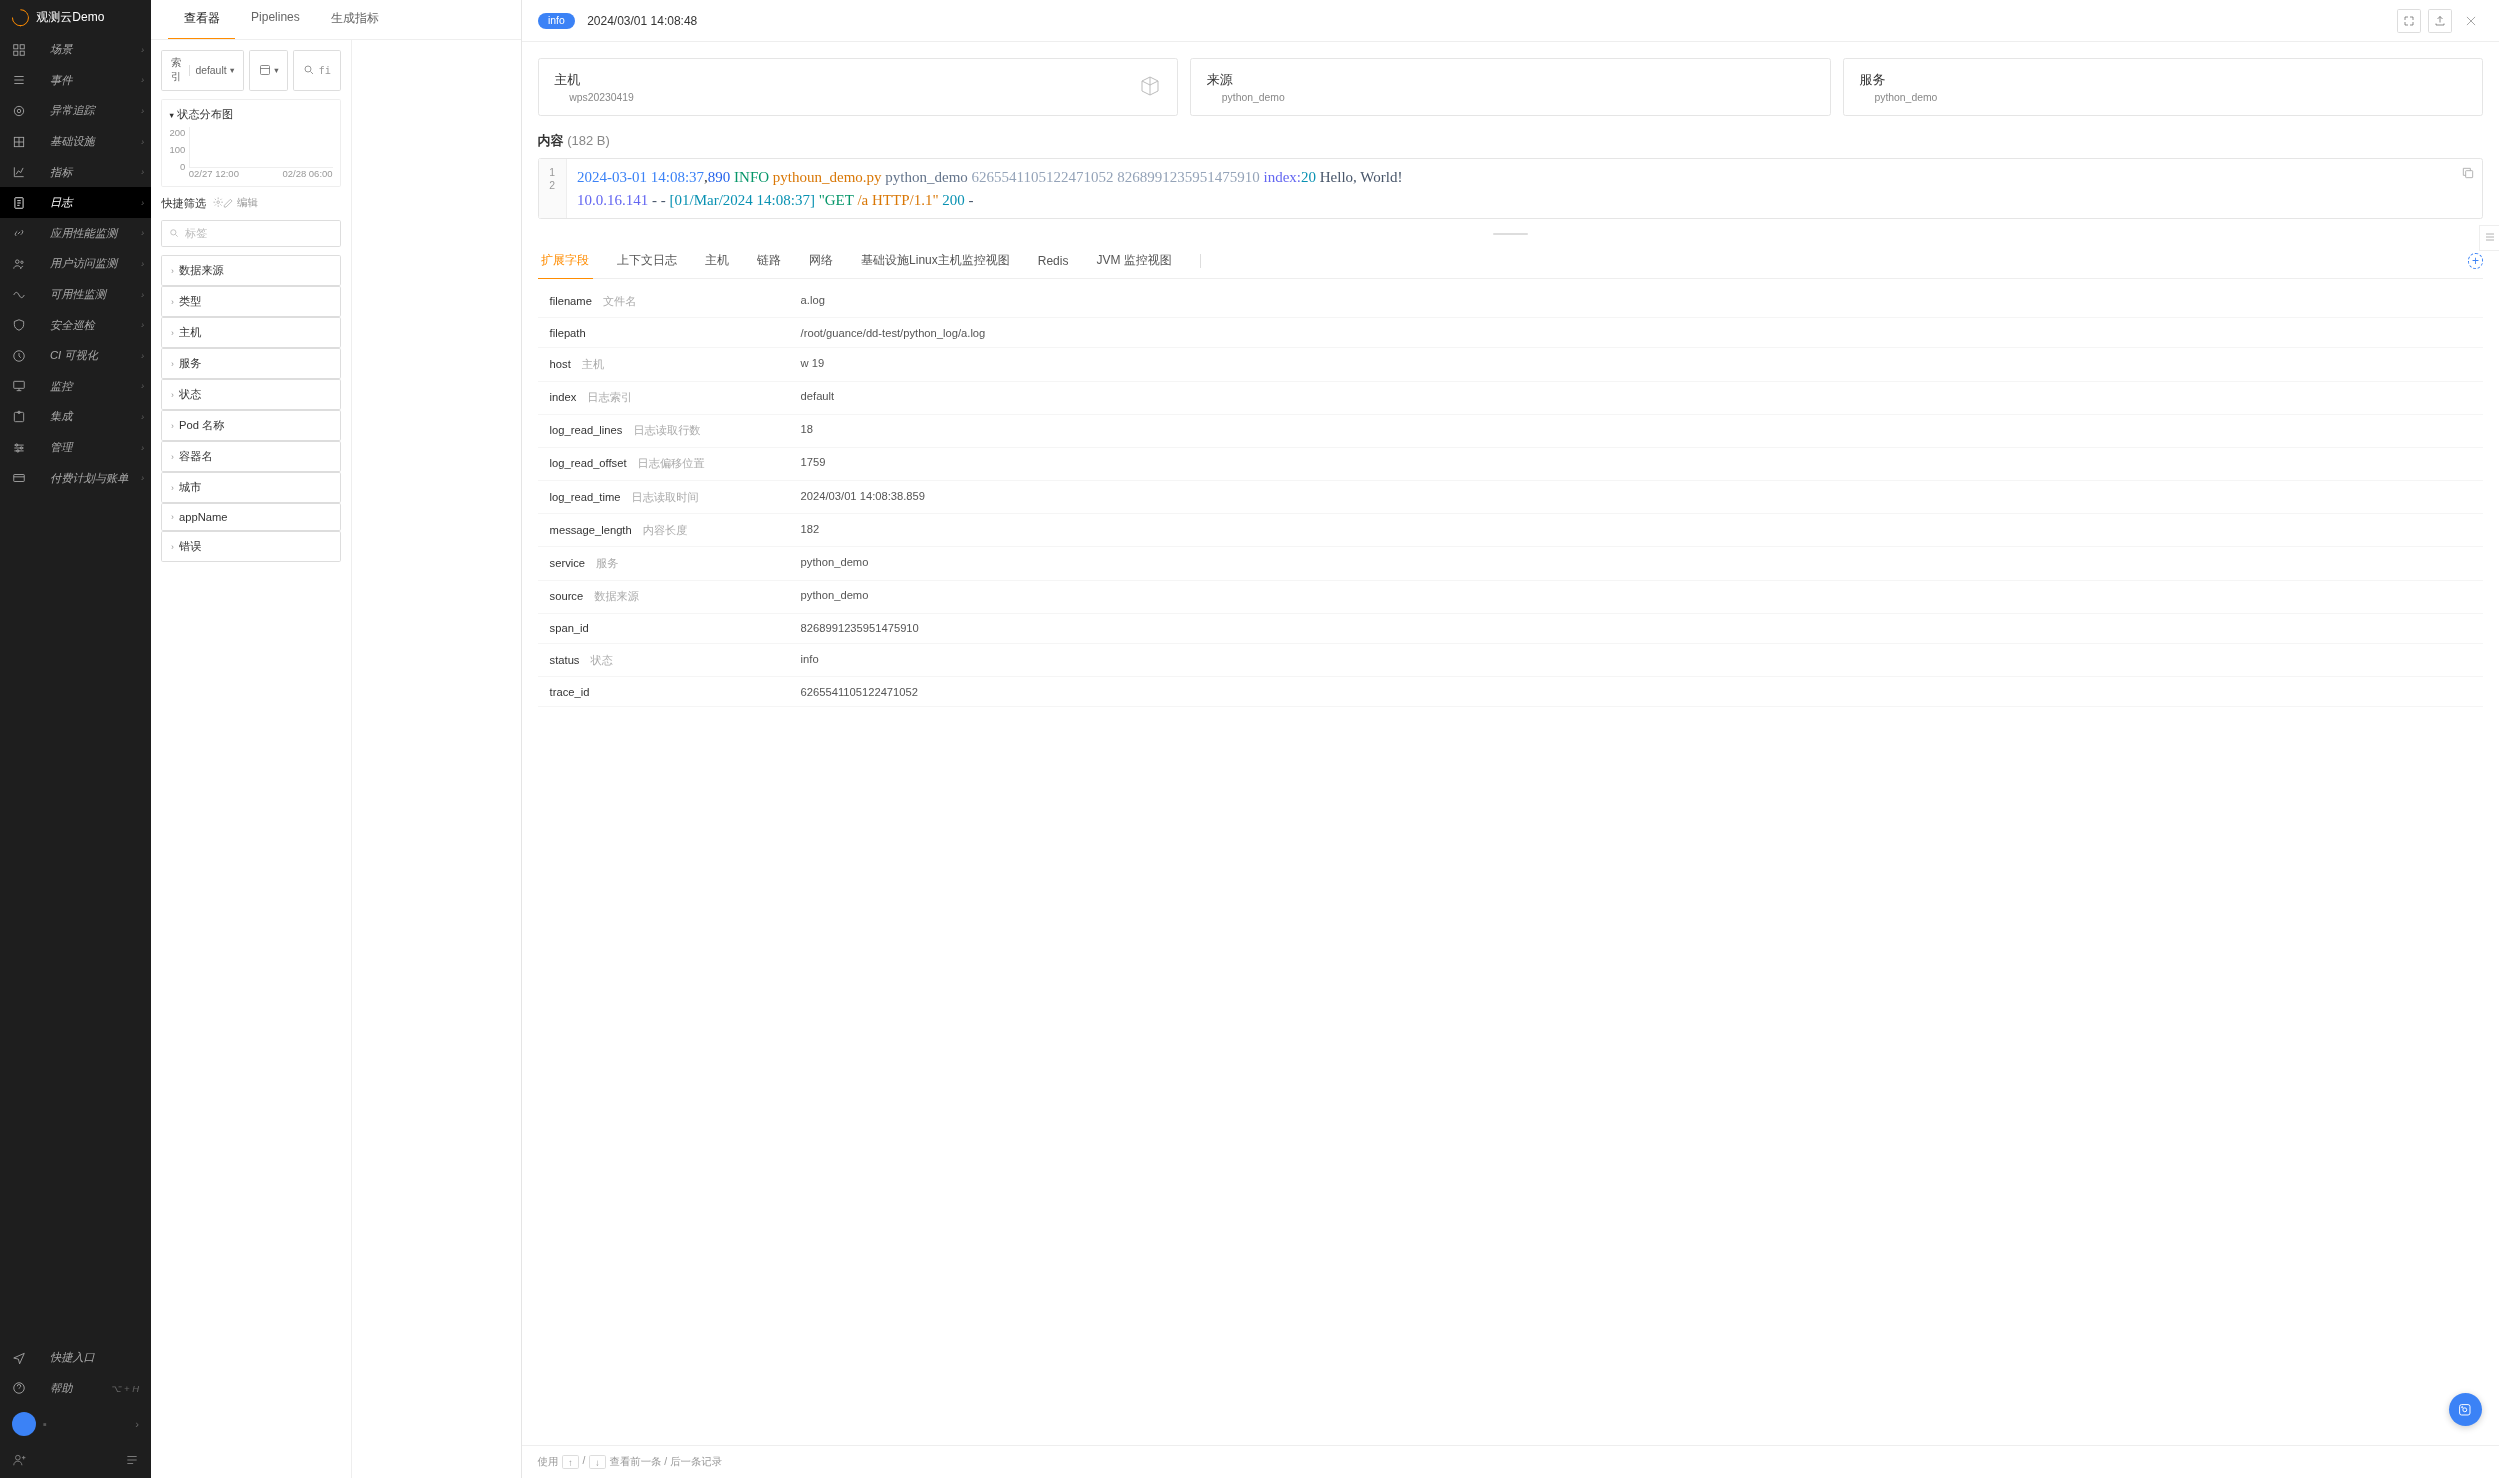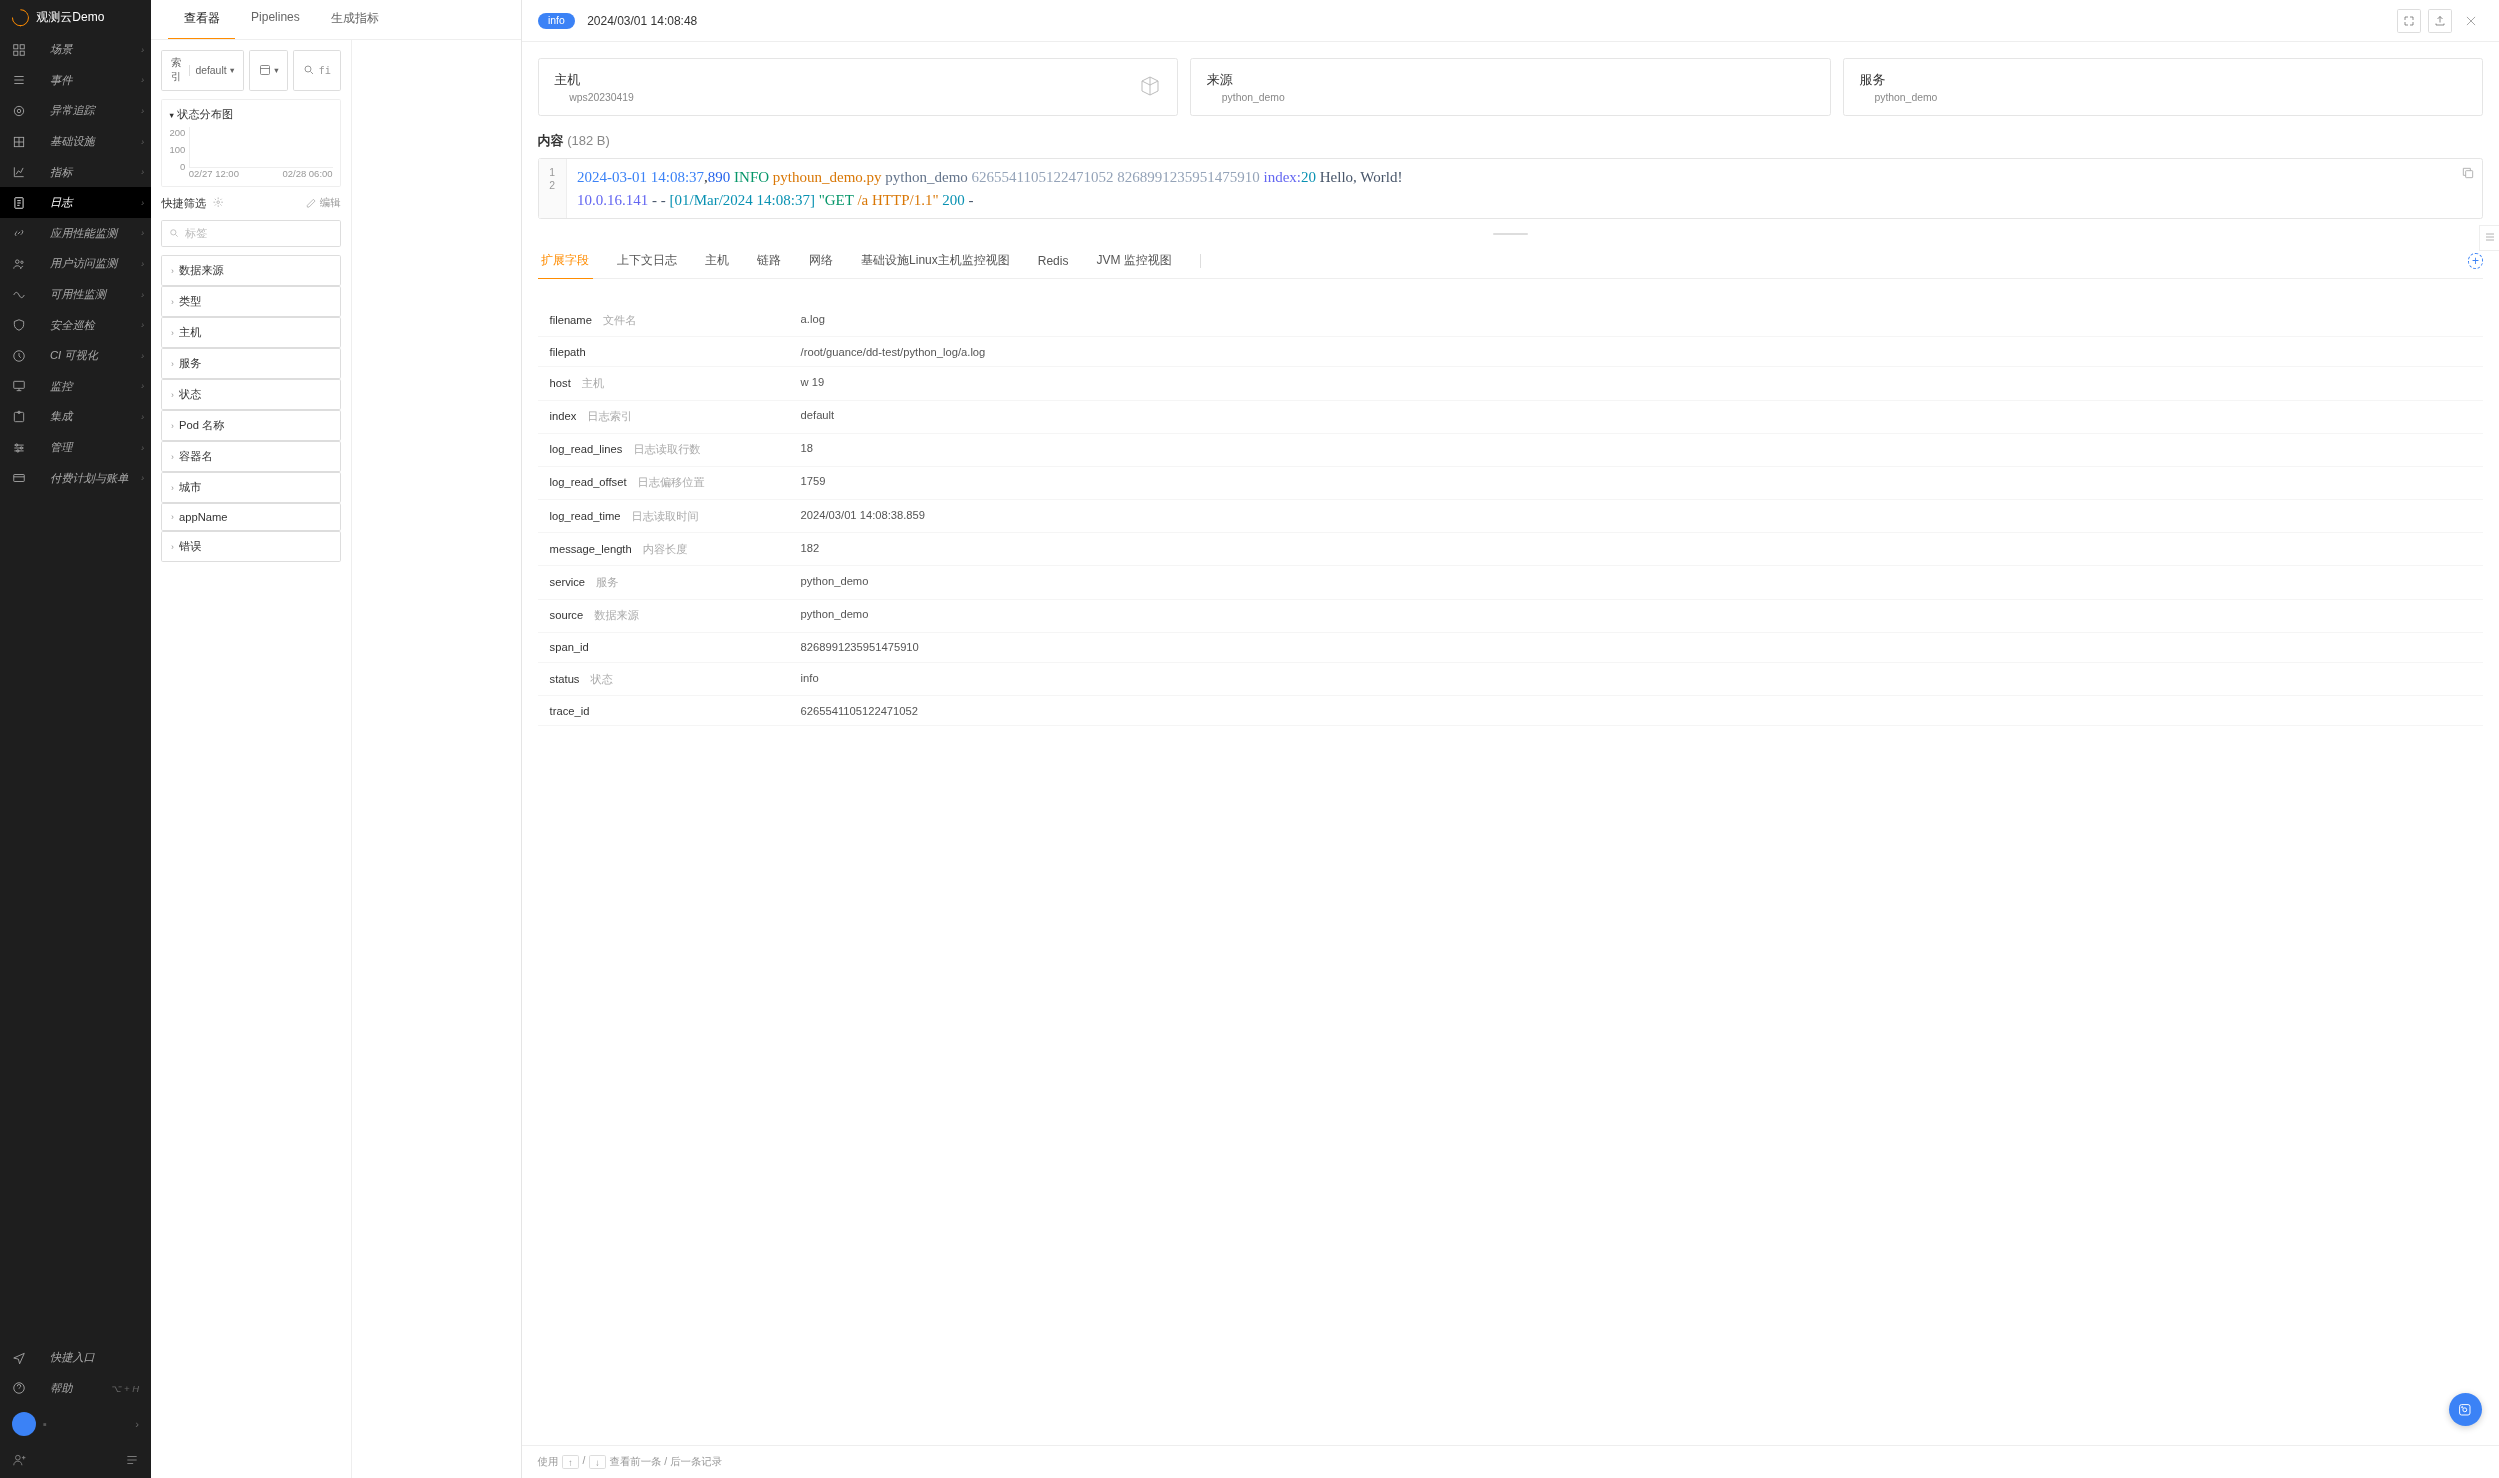--- a/index.html
+++ b/index.html
@@ -33,21 +33,21 @@
 .left-panel { width: 201px; padding: 10.4px; display: flex; flex-direction: column; gap: 8.6px; border-right: 0.9px solid #eee; overflow-y: auto; }
 .content-row { display: flex; flex: 1; overflow: hidden; }
 .controls { display: flex; gap: 5.2px; }
 .ctrl { border: 0.9px solid #ddd; border-radius: 1.7px; padding: 5.2px 8.6px; display: flex; align-items: center; gap: 3.5px; color: #666; font-size: 10.4px; }
 .chart-area { border: 0.9px solid #eee; border-radius: 1.7px; padding: 7px; }
 .chart-title { display: flex; align-items: center; gap: 3.5px; font-size: 11.2px; margin-bottom: 5.2px; }
 .axis { font-size: 9.5px; color: #999; display: flex; justify-content: space-between; }
 .yaxis { display: flex; flex-direction: column; align-items: flex-end; gap: 6px; font-size: 9.5px; color: #999; }
 .chart-body { display: flex; gap: 3.5px; }
 .plot { flex: 1; }
-.filter-head { display: flex; justify-content: space-between; align-items: center; font-size: 11.2px; }
+.filter-head { display: flex; justify-content: flex-start; align-items: center; font-size: 11.2px; }
 .filter-edit { color: #999; font-size: 10.4px; display: flex; align-items: center; gap: 3.5px; }
 .tag-input { border: 0.9px solid #ddd; border-radius: 1.7px; padding: 5.2px 7px; color: #bbb; display: flex; align-items: center; gap: 5.2px; }
 .filter-item { border: 0.9px solid #ddd; border-radius: 1.7px; padding: 7px 8.6px; display: flex; align-items: center; gap: 5.2px; font-size: 11.2px; cursor: pointer; }
 .filter-item .arr { color: #999; font-size: 8.6px; }
 
 
 .drawer { position: absolute; top: 0; left: 370px; right: 0; bottom: 0; background: #fff; border-left: 0.9px solid #e5e5e5; display: flex; flex-direction: column; }
 .drawer-head { display: flex; align-items: center; padding: 8.6px 15.6px; border-bottom: 0.9px solid #eee; gap: 12px; }
 .badge-info { background: #3b82f6; color: #fff; padding: 2.6px 10.4px; border-radius: 8.6px; font-size: 10.4px; }
 .timestamp { font-size: 12px; color: #333; }
@@ -66,21 +66,21 @@
 .code-block { border: 0.9px solid #e5e5e5; border-radius: 2.6px; display: flex; margin-bottom: 12px; position: relative; }
 .gutter { background: #fafafa; border-right: 0.9px solid #eee; padding: 7px 0; text-align: center; color: #999; font-size: 10.4px; width: 28px; }
 .gutter div { padding: 0.9px 0; }
 .code { padding: 7px 10.4px; font-family: Liberation Serif, serif; font-size: 15px; line-height: 1.5; white-space: pre-wrap; flex: 1; }
 .c-ts { color: #3b82f6; } .c-n { color: #2563eb; } .c-i { color: #059669; } .c-f { color: #d97706; }
 .c-m { color: #64748b; } .c-id { color: #94a3b8; } .c-k { color: #6366f1; } .c-v { color: #0891b2; } .c-s { color: #475569; }
 .c-ip { color: #6366f1; } .c-br { color: #0891b2; } .c-g { color: #059669; } .c-p { color: #d97706; } .c-c { color: #0891b2; }
 .copy-btn { position: absolute; right: 7px; top: 7px; color: #aaa; cursor: pointer; }
 .resize-handle { height: 5.2px; display: flex; justify-content: center; align-items: center; margin-bottom: 7px; }
 .resize-handle::before { content: ""; width: 35px; height: 2.6px; background: #ddd; border-radius: 1.7px; }
-.dtabs { display: flex; border-bottom: 0.9px solid #eee; gap: 21px; margin-bottom: 25px; position: relative; align-items: center; }
+.dtabs { display: flex; border-bottom: 0.9px solid #eee; gap: 21px; margin-bottom: 6px; position: relative; align-items: center; }
 .dtab { padding: 8.6px 3.5px; cursor: pointer; color: #555; font-size: 12px; white-space: nowrap; }
 .dtab.active { color: #ff8c00; border-bottom: 1.7px solid #ff8c00; margin-bottom: -0.9px; }
 .add-tab { color: #3b82f6; border: 0.9px dashed #3b82f6; border-radius: 50%; width: 15.6px; height: 15.6px; display: flex; align-items: center; justify-content: center; font-size: 12px; margin-left: auto; }
 .field-row { display: flex; padding: 8.6px 12px; border-bottom: 0.9px solid #f5f5f5; font-size: 11.2px; }
 .field-key { width: 251px; display: flex; gap: 11px; align-items: baseline; text-align: right; }
 .fk-name { color: #333; font-weight: 500; }
 .fk-desc { color: #aaa; }
 .field-val { color: #555; flex: 1; }
 .drawer-foot { border-top: 0.9px solid #eee; padding: 8.6px 15.6px; color: #999; font-size: 10.4px; display: flex; align-items: flex-start; gap: 3.5px; }
 .key { border: 0.9px solid #ddd; border-radius: 1.7px; padding: 0.9px 5.2px; font-size: 9.5px; }

